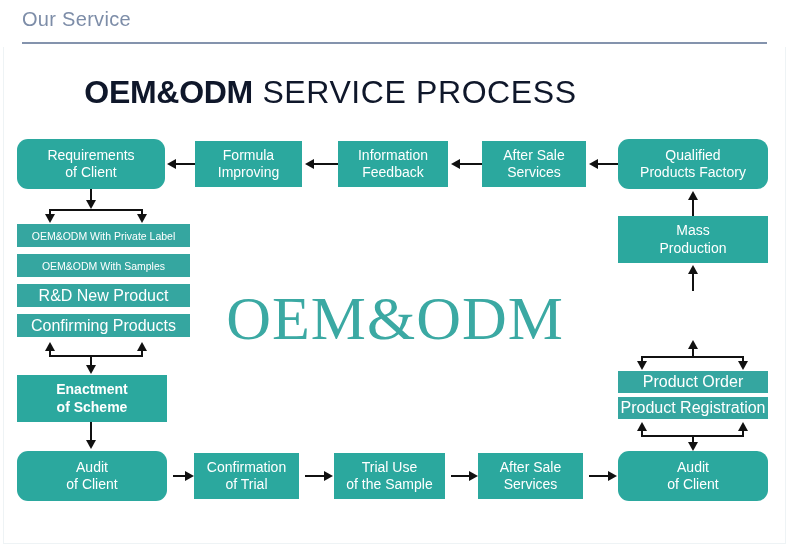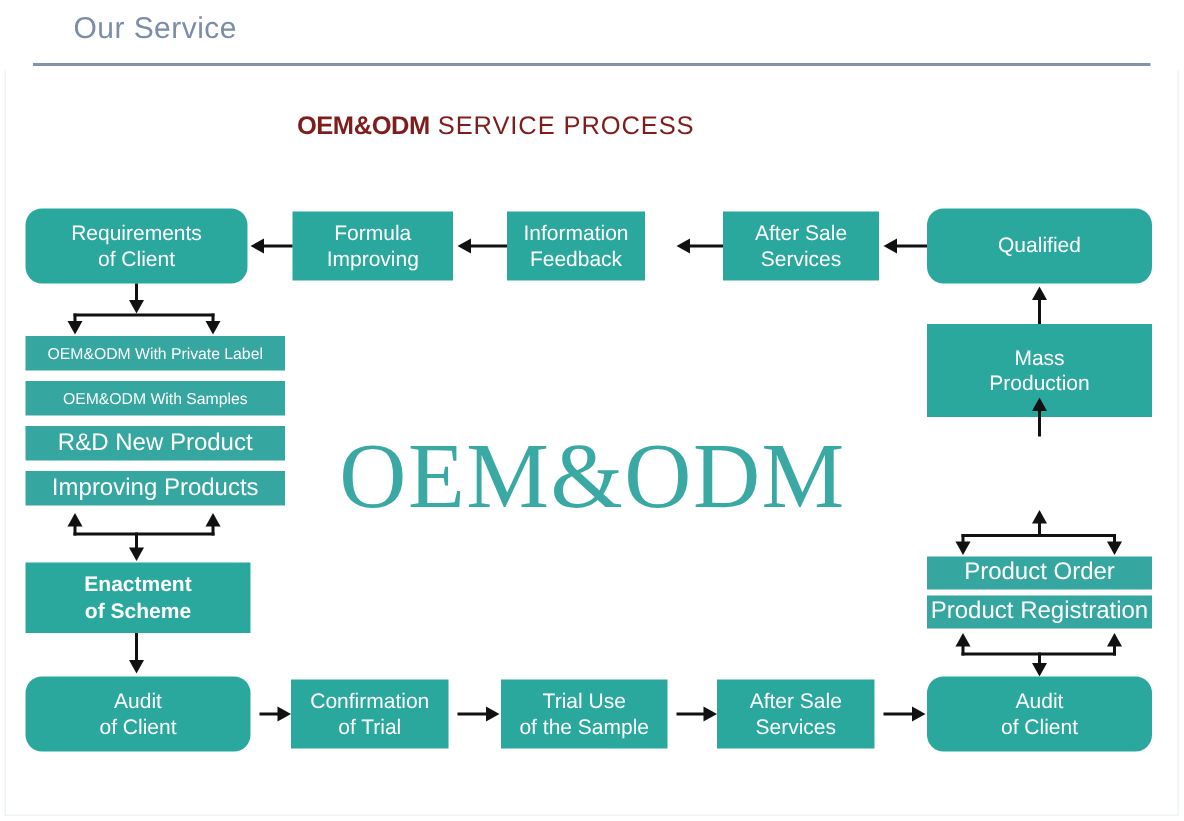--- a/index.html
+++ b/index.html
@@ -10,38 +10,37 @@
     position:relative;
     overflow:hidden;
   }
   #root{position:relative;width:789px;height:547px;}
 
   
   .hdr-title{
     position:absolute;left:22px;top:8px;
     font-size:20px;color:#7d8da8;letter-spacing:.3px;
     white-space:nowrap;
-    margin-left:27px;
   }
   .hdr-rule{
     position:absolute;left:22px;top:42px;width:745px;height:2px;
     background:#8493ad;
   }
 
   
   .frame{
     position:absolute;left:3px;top:47px;width:783px;height:497px;
     border:1px solid #eef3f5;border-top:none;box-sizing:border-box;
   }
 
   
   .proc-title{
     position:absolute;left:0;top:74px;width:661px;
     text-align:center;white-space:nowrap;
-    font-size:17px;color:#7f1d1d;
+    font-size:32px;color:#0f172a;
   }
   .proc-title .b{font-weight:bold;letter-spacing:-.3px;}
   .proc-title .r{font-weight:normal;letter-spacing:.6px;}
 
   
   .watermark{
     position:absolute;left:190px;top:283px;width:410px;
     text-align:center;white-space:nowrap;
     font-family:"Liberation Serif", serif;
     font-size:62px;color:#3ba9a3;letter-spacing:1px;
@@ -95,37 +94,38 @@
     </div>
   </div>
 
   <div class="box" style="left:195px;top:141px;width:107px;height:46px;">
     <div>
       <div>Formula</div>
       <div>Improving</div>
     </div>
   </div>
 
-  <div class="box" style="left:338px;top:141px;width:92px;height:46px;">
+  <div class="box" style="left:338px;top:141px;width:110px;height:46px;">
     <div>
       <div>Information</div>
       <div>Feedback</div>
     </div>
   </div>
 
   <div class="box" style="left:482px;top:141px;width:104px;height:46px;">
     <div>
       <div>After Sale</div>
       <div>Services</div>
     </div>
   </div>
 
   <div class="box round" style="left:618px;top:139px;width:150px;height:50px;">
     <div>
       <div>Qualified</div>
+      <div>Products Factory</div>
     </div>
   </div>
 
   <div class="ln hl" style="left:175px;top:163px;width:20px;"></div>
   <div class="ah left" style="left:167px;top:159px;"></div>
 
   <div class="ln hl" style="left:313px;top:163px;width:25px;"></div>
   <div class="ah left" style="left:305px;top:159px;"></div>
 
   <div class="ln hl" style="left:459px;top:163px;width:23px;"></div>
@@ -145,21 +145,21 @@
   <div class="bar sm" style="left:17px;top:224px;width:173px;height:23px;text-align:right;">
     <span>OEM&amp;ODM With Private Label</span>
   </div>
   <div class="bar sm" style="left:17px;top:254px;width:173px;height:23px;">
     <span>OEM&amp;ODM With Samples</span>
   </div>
   <div class="bar" style="left:17px;top:284px;width:173px;height:23px;">
     <span>R&amp;D New Product</span>
   </div>
   <div class="bar" style="left:17px;top:314px;width:173px;height:23px;">
-    <span>Improving Products</span>
+    <span>Confirming Products</span>
   </div>
 
   <div class="ah up" style="left:45px;top:342px;"></div>
   <div class="ah up" style="left:137px;top:342px;"></div>
   <div class="ln vl" style="left:49px;top:349px;height:8px;"></div>
   <div class="ln vl" style="left:141px;top:349px;height:8px;"></div>
   <div class="ln hl" style="left:49px;top:355px;width:94px;"></div>
   <div class="ln vl" style="left:90px;top:355px;height:13px;"></div>
   <div class="ah down" style="left:86px;top:365px;"></div>
 
@@ -213,21 +213,21 @@
 
   <div class="ln hl" style="left:305px;top:475px;width:20px;"></div>
   <div class="ah right" style="left:324px;top:471px;"></div>
 
   <div class="ln hl" style="left:451px;top:475px;width:19px;"></div>
   <div class="ah right" style="left:469px;top:471px;"></div>
 
   <div class="ln hl" style="left:589px;top:475px;width:20px;"></div>
   <div class="ah right" style="left:608px;top:471px;"></div>
 
-  <div class="box" style="left:618px;top:216px;width:150px;height:62px;">
+  <div class="box" style="left:618px;top:216px;width:150px;height:47px;">
     <div>
       <div>Mass</div>
       <div>Production</div>
     </div>
   </div>
 
 
   <div class="ln vl" style="left:692px;top:198px;height:18px;"></div>
   <div class="ah up" style="left:688px;top:191px;"></div>
 

